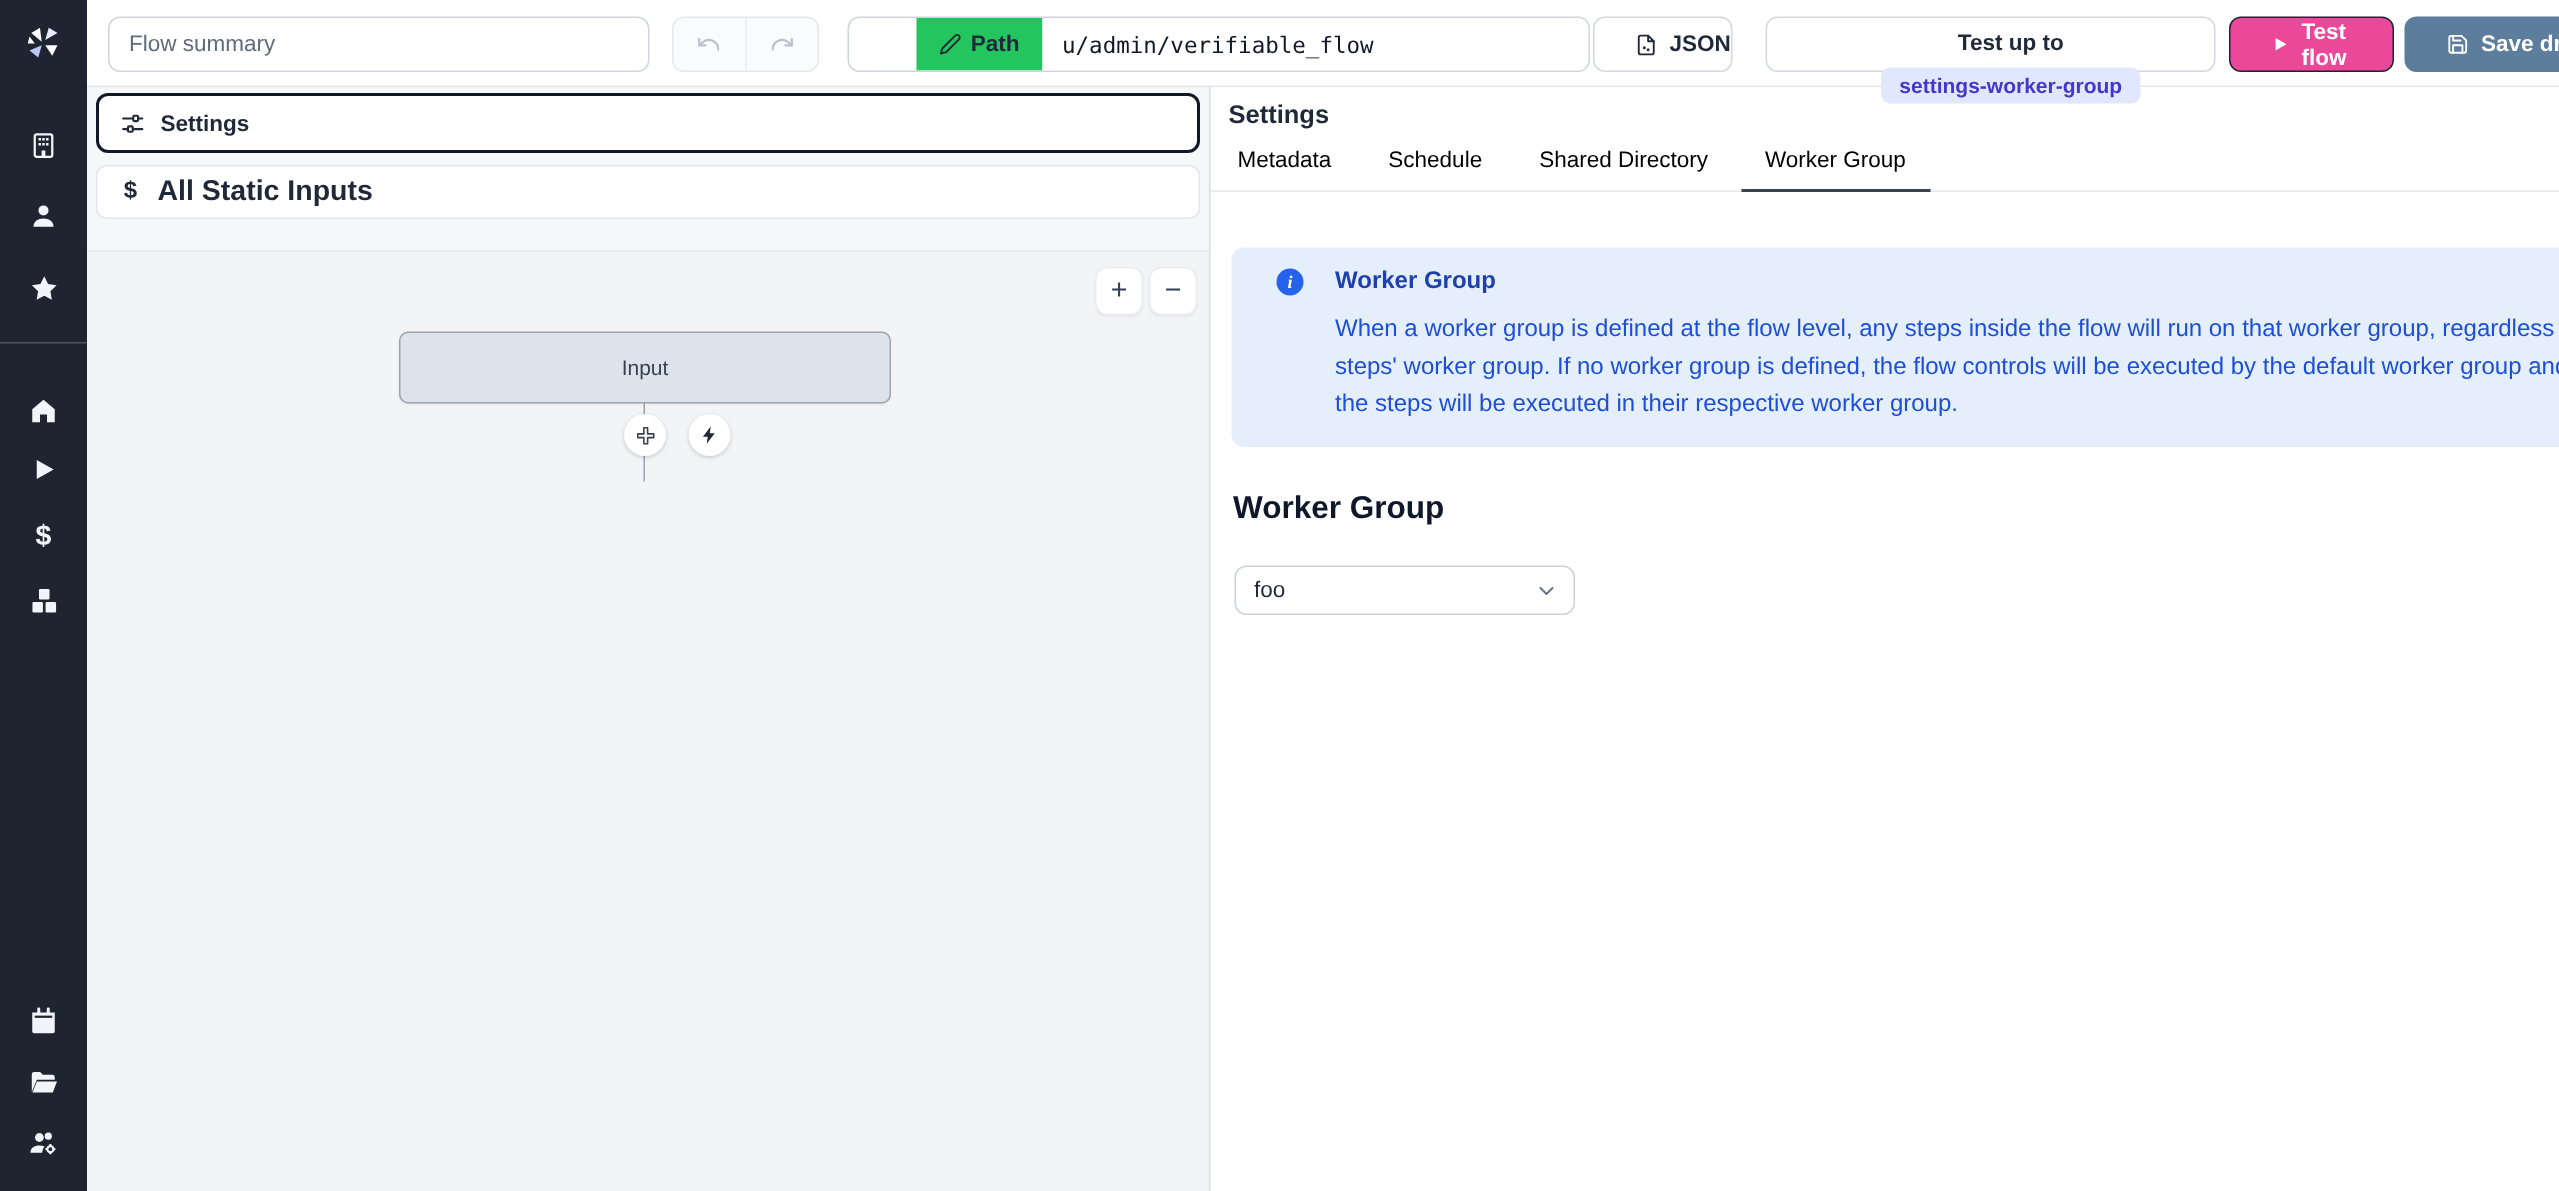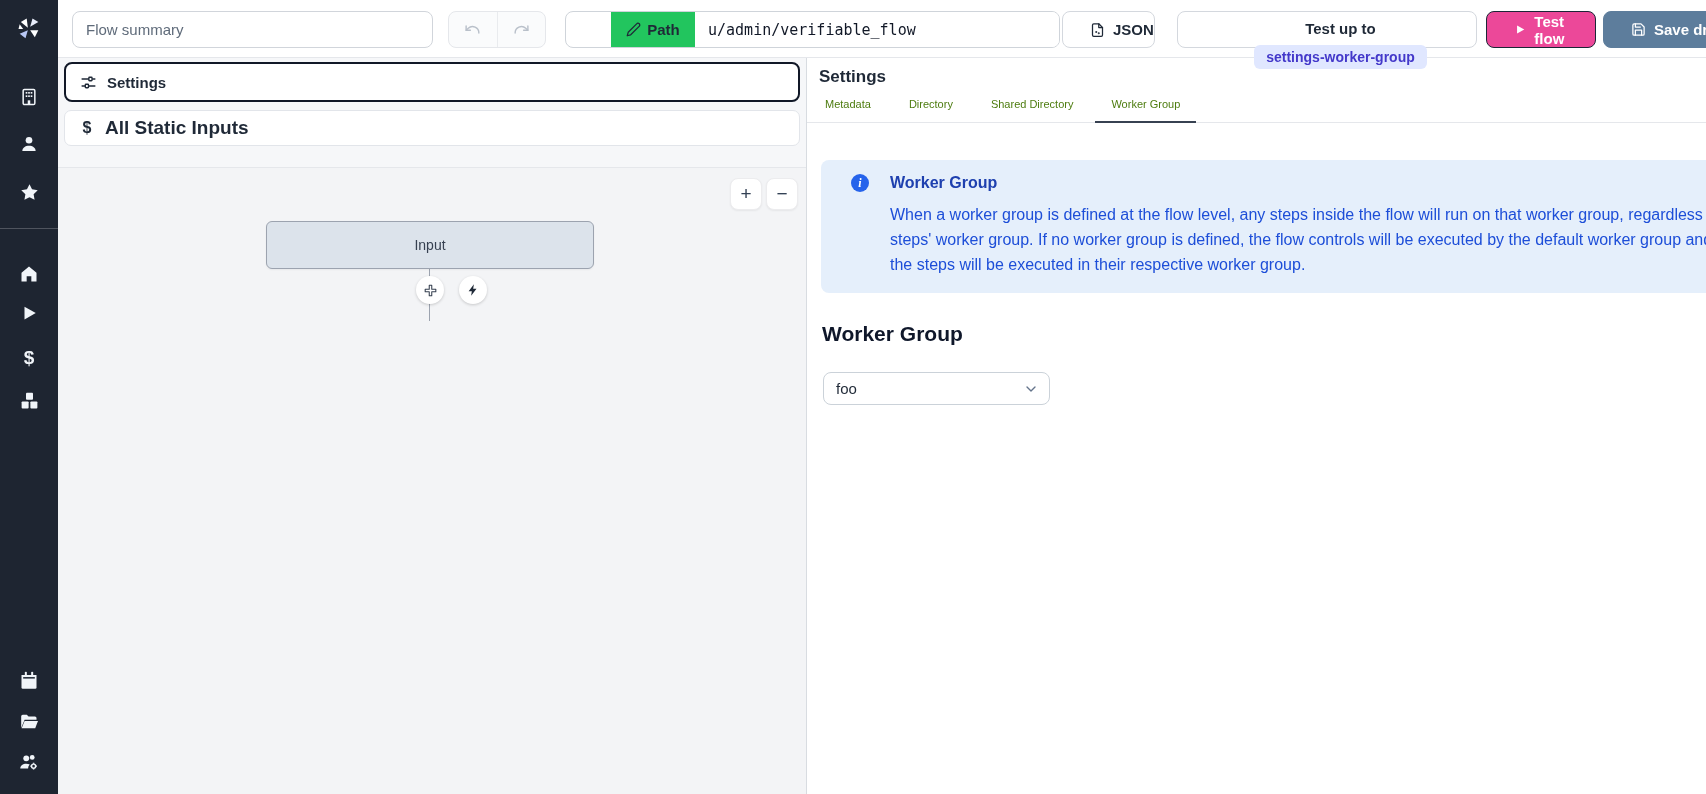--- a/index.html
+++ b/index.html
@@ -71,21 +71,21 @@
   .mini-circle { position:absolute; top:108px; width:28px; height:28px; background:#fff;
     border-radius:50%; box-shadow:0 1px 3px rgba(0,0,0,0.18); display:flex; align-items:center;
     justify-content:center; cursor:pointer; }
   .circle-plus { left:358px; } .circle-bolt { left:401px; }
 
   
   .settings-panel { position:absolute; left:806px; top:58px; width:900px; height:736px;
     background:#fff; border-left:1px solid #d8dce1; }
   .sp-title { margin:9px 0 0 12px; font-size:17px; font-weight:700; color:#1f2937; }
   .tabs { display:flex; margin-top:7px; padding-left:2px; border-bottom:1px solid #e5e7eb; }
-  .tab { padding:4px 16px 12px; margin-right:6px; font-size:11px; color:#4d7c0f;
+  .tab { padding:4px 16px 12px; margin-right:6px; font-size:15px; color:#000000;
     white-space:nowrap; cursor:pointer; position:relative; }
   .tab.active { font-weight:400; }
   .tab.active::after { content:""; position:absolute; left:0; right:0; bottom:-1px;
     height:2.5px; background:#374151; }
   .info-box { margin:37px 0 0 14px; width:1100px; height:133px; background:#e5effb;
     border-radius:8px; padding:14px 0 0 30px; }
   .info-title-row { display:flex; align-items:center; gap:21px; }
   .info-icon { width:18px; height:18px; border-radius:50%; background:#2563eb; color:#fff;
     font-size:12px; font-weight:700; display:flex; align-items:center; justify-content:center;
     font-family:"Liberation Serif", serif; font-style:italic; flex:0 0 18px; }
@@ -304,21 +304,21 @@
   </div>
 
   <div class="settings-panel">
     <div class="sp-title">Settings</div>
 
     <div class="tabs">
       <div class="tab">
         <span>Metadata</span>
       </div>
       <div class="tab">
-        <span>Directory</span>
+        <span>Schedule</span>
       </div>
       <div class="tab">
         <span>Shared Directory</span>
       </div>
       <div class="tab active">
         <span>Worker Group</span>
       </div>
     </div>
 
     <div class="info-box">

